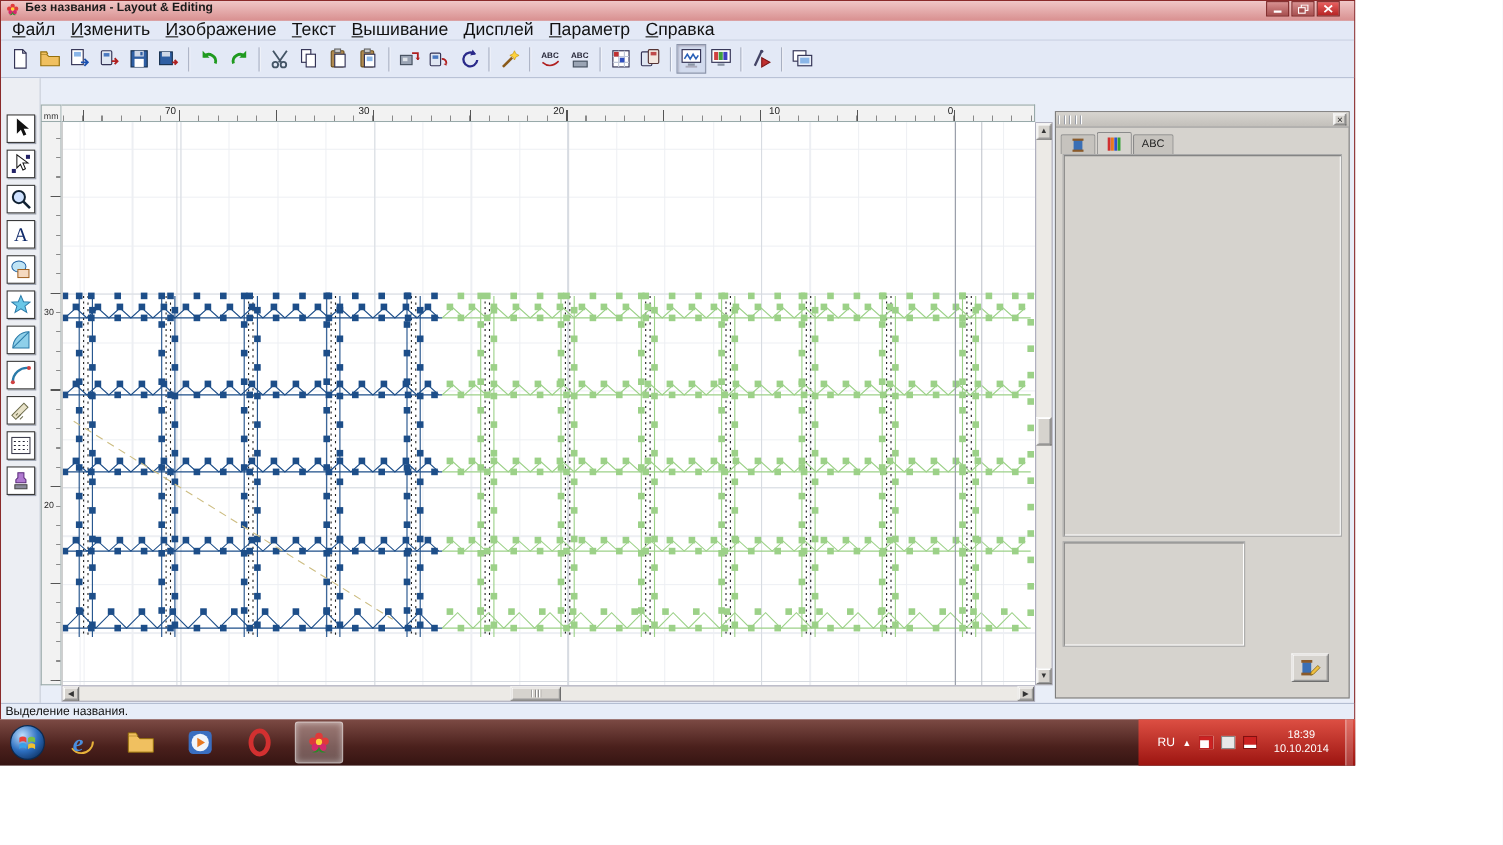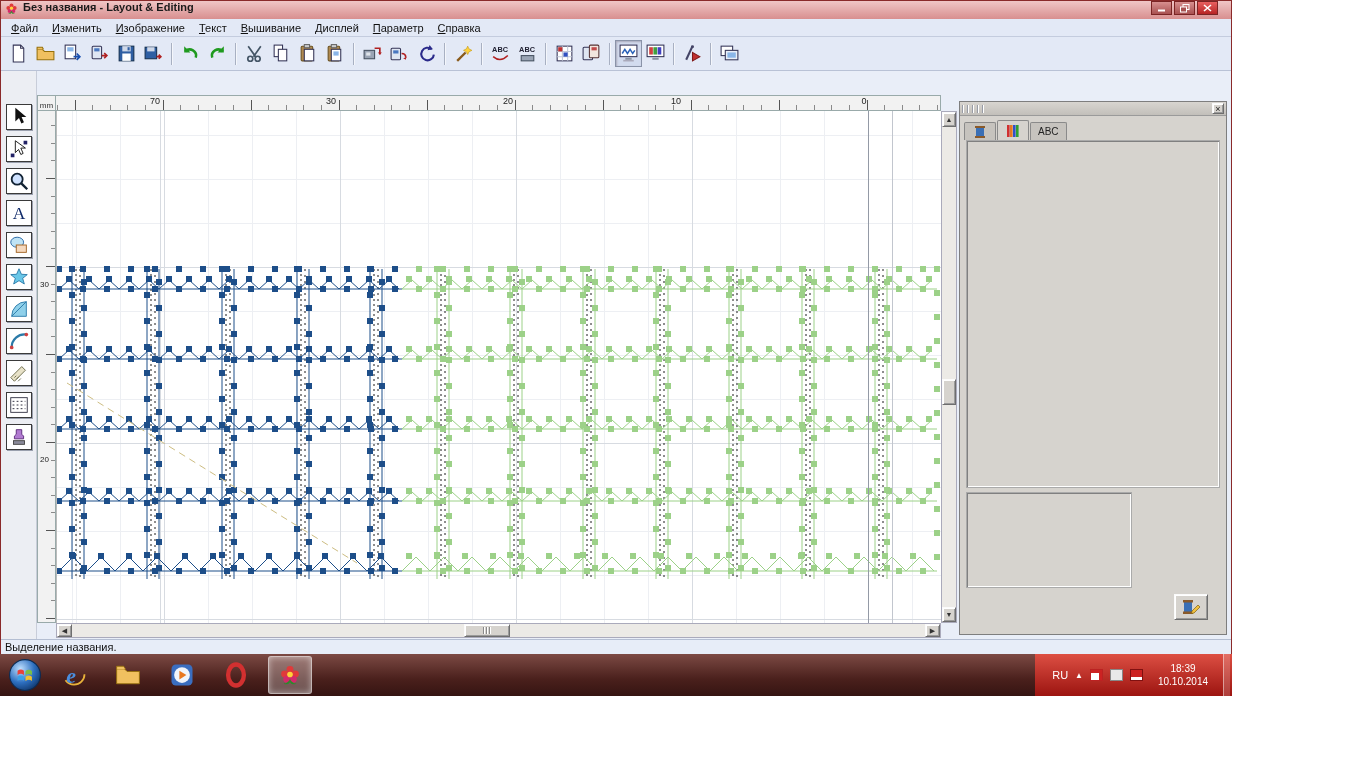--- a/index.html
+++ b/index.html
@@ -16,21 +16,21 @@
               display:flex; padding:0 3px; }
   .app-ico { width:15px; height:15px; margin-right:4px; display:inline-flex; }
   .title-text { font-size:11px; font-weight:bold; color:#1a1a1a; white-space:nowrap; }
   .wbtns { margin-left:auto; display:flex; gap:2px; padding-right:10px; }
   .wbtn { width:21px; height:14px; border:1px solid #7a2424; display:flex; align-items:center;
           justify-content:center; background:linear-gradient(180deg,#d89090,#a85050); cursor:default; }
   .wbtn.close { background:linear-gradient(180deg,#e86060,#b62424); }
 
   .menubar { position:absolute; left:0; top:18px; right:0; height:18px; background:#e3e9f6;
              border-bottom:1px solid #c4ccde; display:flex; align-items:center; padding:0 3px; }
-  .menu-item { font-size:11px; color:#111; padding:1px 7px; }
+  .menu-item { font-size:16px; color:#111; padding:1px 7px; }
 
   .toolbar { position:absolute; left:0; top:36px; right:0; height:34px; background:#e3e9f6;
              border-bottom:1px solid #b9c2d6; display:flex; align-items:center; padding:0 4px; }
   .tbtn { width:27px; height:27px; background:transparent; border:1px solid transparent;
           display:flex; align-items:center; justify-content:center; }
   .tbtn.pressed { border:1px solid #8a93a8; background:#d2dbee;
                   box-shadow:inset 1px 1px 2px #aab; }
   .tsep { width:0; height:22px; border-left:1px solid #a8b0c2; border-right:1px solid #f4f6fb;
           margin:0 4px; }
 
@@ -449,21 +449,21 @@
             </svg>
           </button>
         </div>
 
     <div class="canvas-zone">
       <div class="rcorner">mm</div>
       <div class="ruler-h">
             <span class="rlabel" style="left: 105px;">70</span>
             <span class="rlabel" style="left: 281px;">30</span>
             <span class="rlabel" style="left: 458px;">20</span>
-            <span class="rlabel" style="left: 626px;">10</span>
+            <span class="rlabel" style="left: 654px;">10</span>
             <span class="rlabel" style="left: 811px;">0</span>
           </div>
       <div class="ruler-v">
             <span class="rvlabel" style="top: 173px;">30</span>
             <span class="rvlabel" style="top: 348px;">20</span>
           </div>
       <div class="canvas">
         <svg width="885" height="512" xmlns="http://www.w3.org/2000/svg">
               <line x1="15" y1="158" x2="15" y2="468" stroke="#1d4e89"></line>
               <line x1="27" y1="158" x2="27" y2="468" stroke="#1d4e89"></line>

